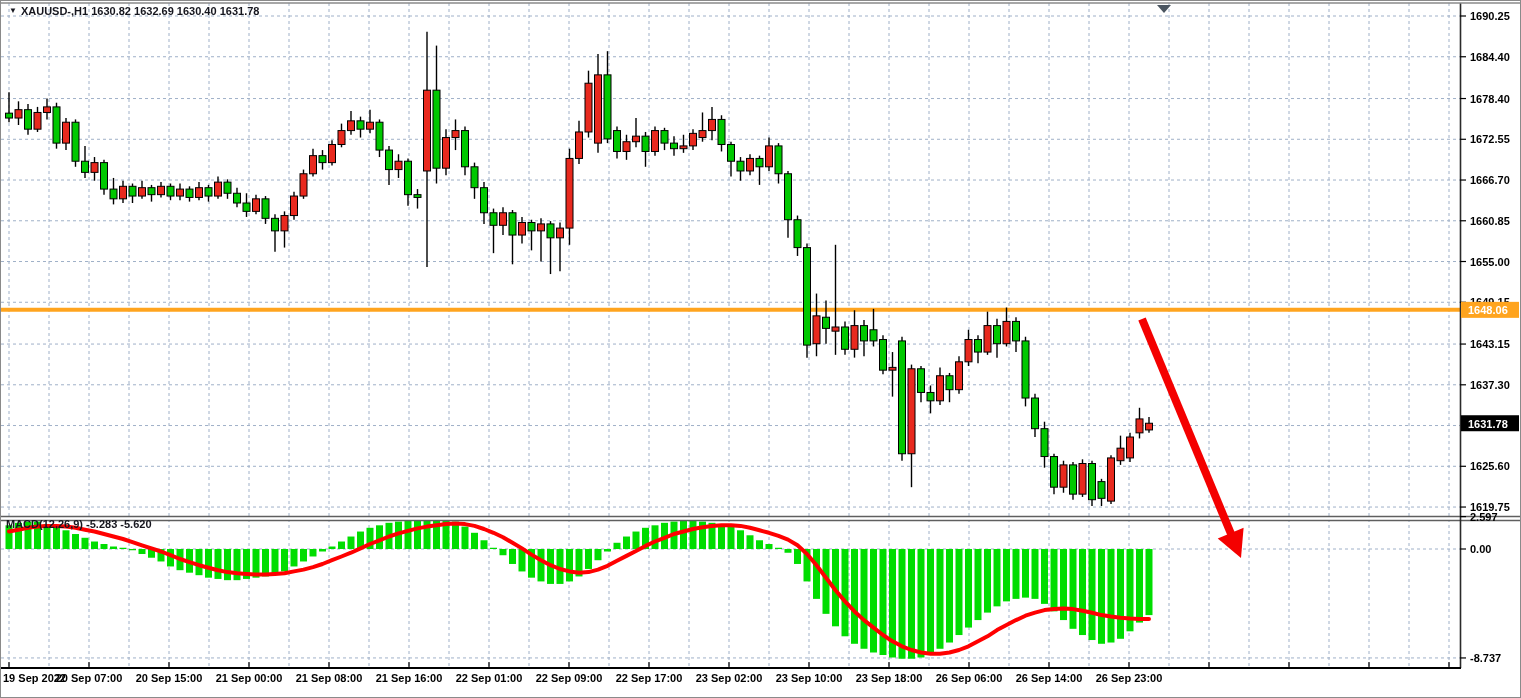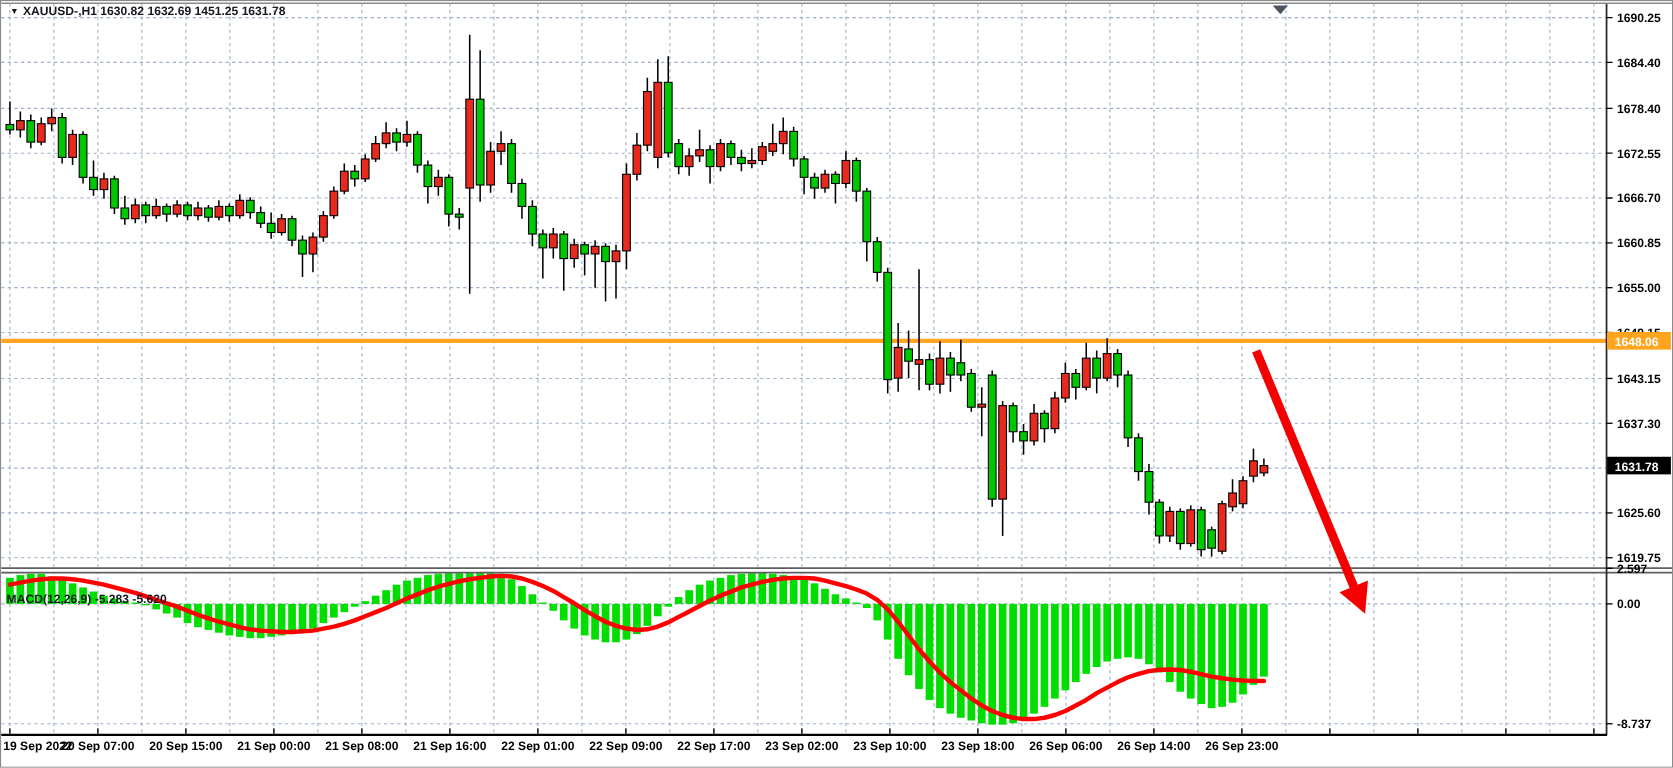--- a/index.html
+++ b/index.html
@@ -529,19 +529,19 @@
       </g>
       <path d="M1156 4 L1170 4 L1163 12 Z" fill="#4a5560"></path>
       <g>
         <line x1="1141" y1="318" x2="1230.8153633397246" y2="534.8269882645877" stroke="#f40000" stroke-width="8"></line>
         <path d="M1240 557 L1216.7330269115332 537.4130665161551 L1242.6015406028473 526.6976570791674 Z" fill="#f40000"></path>
       </g>
     </svg>
 
   <div class="overlay-title" style="left:8px;top:4px;">
     <span class="tri-icon">▼</span>
-    <span>XAUUSD-,H1 1630.82 1632.69 1451.25 1631.78</span>
+    <span>XAUUSD-,H1 1630.82 1632.69 1630.40 1631.78</span>
   </div>
 
-  <div class="overlay-title" style="left:5px;top:538px;justify-content:flex-end;">
+  <div class="overlay-title" style="left:5px;top:517px;justify-content:flex-end;">
     <span>MACD(12,26,9) -5.283 -5.620</span>
   </div>
 </div>
 
 </body></html>

